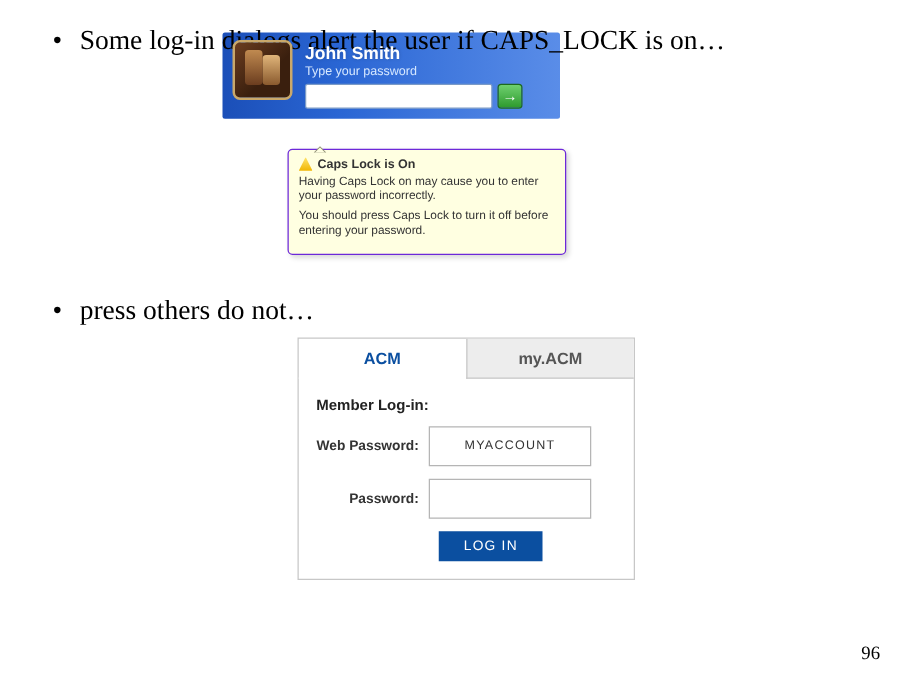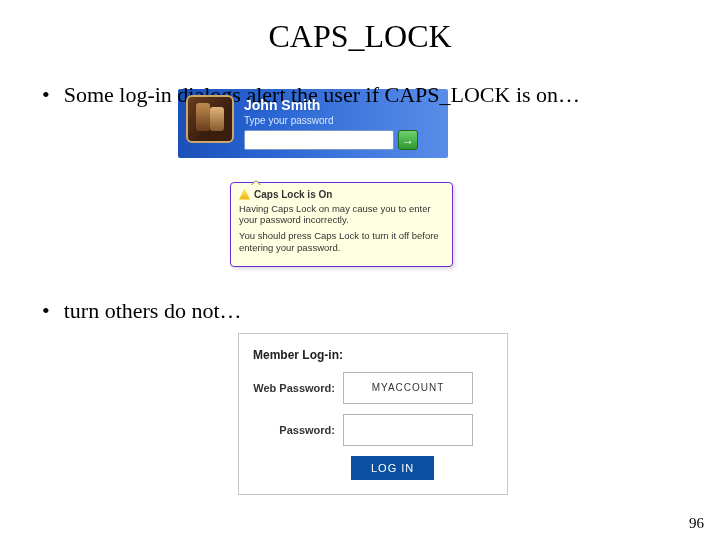--- a/index.html
+++ b/index.html
@@ -158,21 +158,20 @@
   .pagenum {
     position:absolute; right:16px; bottom:8px;
     font-size:15px;
   }
 </style>
 </head>
 <body>
 
 <div class="slide">
 
-  <h1 class="title">CAPS_LOCK</h1>
 
   <div class="bullet">
     <span class="dot">•</span>
     <span class="bullet-text">Some log-in dialogs alert the user if CAPS_LOCK is on…</span>
   </div>
 
   <div class="xp-wrap">
     <div class="xp">
       <div class="xp-inner">
         <div class="xp-bg"></div>
@@ -196,25 +195,29 @@
           <span>Caps Lock is On</span>
         </div>
         <p>Having Caps Lock on may cause you to enter your password incorrectly.</p>
         <p>You should press Caps Lock to turn it off before entering your password.</p>
       </div>
     </div>
   </div>
 
   <div class="bullet">
     <span class="dot">•</span>
-    <span class="bullet-text">turn others do not…</span>
+    <span class="bullet-text">press others do not…</span>
   </div>
 
   <div class="acm-wrap">
     <div class="acm">
+      <div class="acm-tabs">
+        <div class="acm-tab active">ACM</div>
+        <div class="acm-tab inactive">my.ACM</div>
+      </div>
       <div class="acm-body">
         <div class="acm-heading">Member Log-in:</div>
         <div class="acm-row">
           <div class="acm-label">Web Password:</div>
           <input class="acm-input" value="MYACCOUNT" style="">
         </div>
         <div class="acm-row">
           <div class="acm-label">Password:</div>
           <input class="acm-input" type="password" style="">
         </div>

